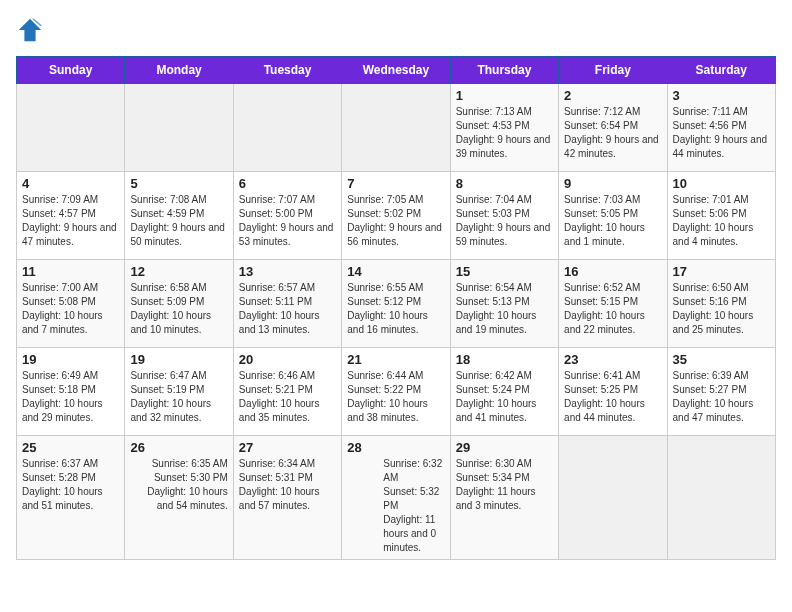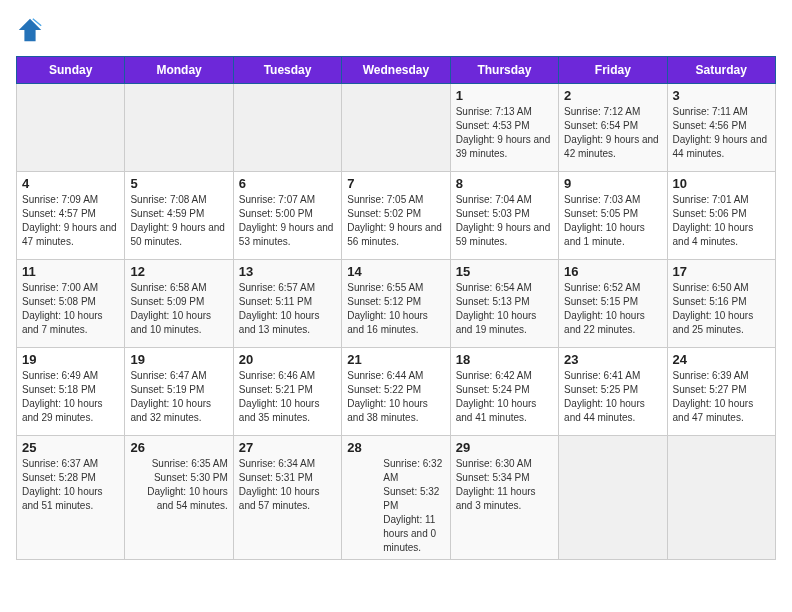--- a/index.html
+++ b/index.html
@@ -261,21 +261,21 @@
 Sunset: 5:24 PM
 Daylight: 10 hours and 41 minutes.</div>
         </td>
         <td>
           <div class="day-number">23</div>
           <div class="day-info" style="white-space: pre-line;">Sunrise: 6:41 AM
 Sunset: 5:25 PM
 Daylight: 10 hours and 44 minutes.</div>
         </td>
         <td>
-          <div class="day-number">24</div>
+          <div class="day-number">35</div>
           <div class="day-info" style="white-space: pre-line;">Sunrise: 6:39 AM
 Sunset: 5:27 PM
 Daylight: 10 hours and 47 minutes.</div>
         </td>
       </tr>
       <tr>
         <td>
           <div class="day-number">25</div>
           <div class="day-info" style="white-space: pre-line;">Sunrise: 6:37 AM
 Sunset: 5:28 PM

